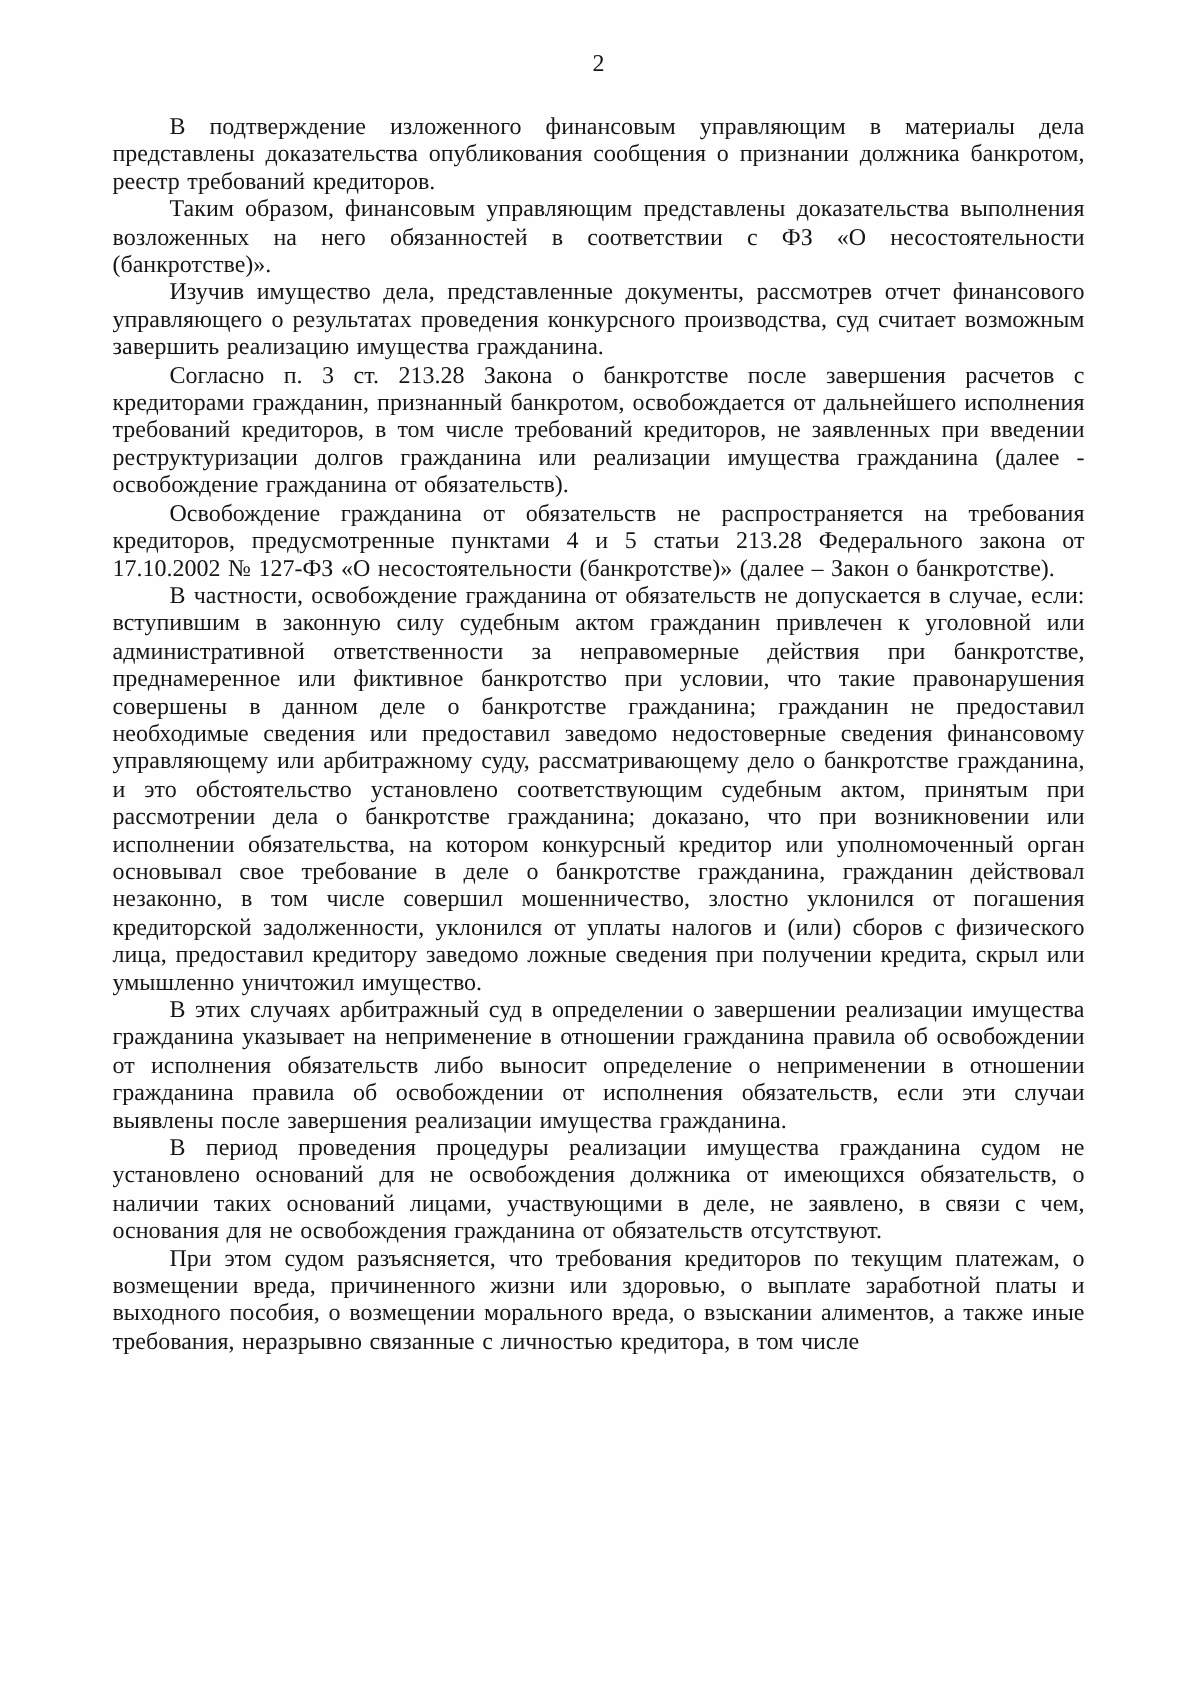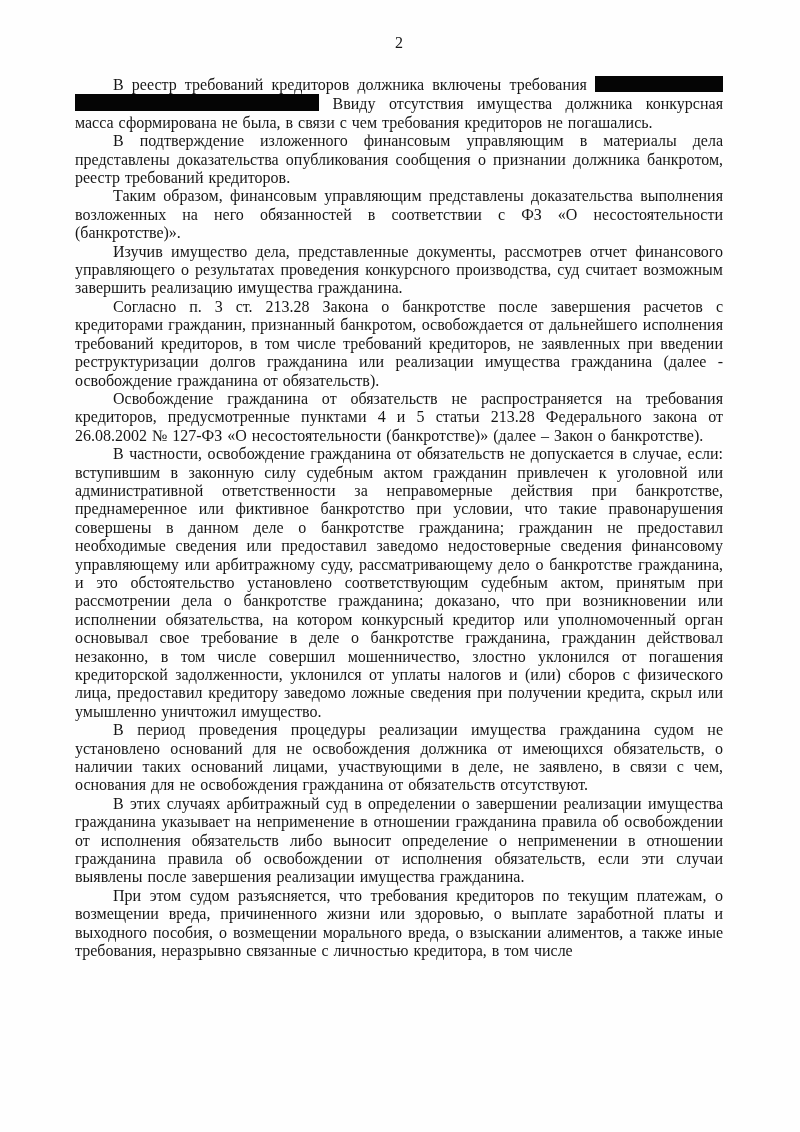--- a/index.html
+++ b/index.html
@@ -47,28 +47,24 @@
     height: 17px;
   }
 </style>
 </head>
 <body>
 
 <div class="page">
   <div class="page-number">2</div>
 
   <div class="body-text">
-    <p><span>В реестр требований кредиторов должника включены требования</span>
-      <span class="redaction r1"></span>
-      <span class="redaction r2"></span>
-      <span>Ввиду отсутствия имущества должника конкурсная масса сформирована не была, в связи с чем требования кредиторов не погашались.</span></p>
 
     <p>В подтверждение изложенного финансовым управляющим в материалы дела представлены доказательства опубликования сообщения о признании должника банкротом, реестр требований кредиторов.</p>
     <p>Таким образом, финансовым управляющим представлены доказательства выполнения возложенных на него обязанностей в соответствии с ФЗ «О несостоятельности (банкротстве)».</p>
     <p>Изучив имущество дела, представленные документы, рассмотрев отчет финансового управляющего о результатах проведения конкурсного производства, суд считает возможным завершить реализацию имущества гражданина.</p>
     <p>Согласно п. 3 ст. 213.28 Закона о банкротстве после завершения расчетов с кредиторами гражданин, признанный банкротом, освобождается от дальнейшего исполнения требований кредиторов, в том числе требований кредиторов, не заявленных при введении реструктуризации долгов гражданина или реализации имущества гражданина (далее - освобождение гражданина от обязательств).</p>
-    <p>Освобождение гражданина от обязательств не распространяется на требования кредиторов, предусмотренные пунктами 4 и 5 статьи 213.28 Федерального закона от 26.08.2002 № 127-ФЗ «О несостоятельности (банкротстве)» (далее – Закон о банкротстве).</p>
+    <p>Освобождение гражданина от обязательств не распространяется на требования кредиторов, предусмотренные пунктами 4 и 5 статьи 213.28 Федерального закона от 17.10.2002 № 127-ФЗ «О несостоятельности (банкротстве)» (далее – Закон о банкротстве).</p>
     <p>В частности, освобождение гражданина от обязательств не допускается в случае, если: вступившим в законную силу судебным актом гражданин привлечен к уголовной или административной ответственности за неправомерные действия при банкротстве, преднамеренное или фиктивное банкротство при условии, что такие правонарушения совершены в данном деле о банкротстве гражданина; гражданин не предоставил необходимые сведения или предоставил заведомо недостоверные сведения финансовому управляющему или арбитражному суду, рассматривающему дело о банкротстве гражданина, и это обстоятельство установлено соответствующим судебным актом, принятым при рассмотрении дела о банкротстве гражданина; доказано, что при возникновении или исполнении обязательства, на котором конкурсный кредитор или уполномоченный орган основывал свое требование в деле о банкротстве гражданина, гражданин действовал незаконно, в том числе совершил мошенничество, злостно уклонился от погашения кредиторской задолженности, уклонился от уплаты налогов и (или) сборов с физического лица, предоставил кредитору заведомо ложные сведения при получении кредита, скрыл или умышленно уничтожил имущество.</p>
+    <p>В этих случаях арбитражный суд в определении о завершении реализации имущества гражданина указывает на неприменение в отношении гражданина правила об освобождении от исполнения обязательств либо выносит определение о неприменении в отношении гражданина правила об освобождении от исполнения обязательств, если эти случаи выявлены после завершения реализации имущества гражданина.</p>
     <p>В период проведения процедуры реализации имущества гражданина судом не установлено оснований для не освобождения должника от имеющихся обязательств, о наличии таких оснований лицами, участвующими в деле, не заявлено, в связи с чем, основания для не освобождения гражданина от обязательств отсутствуют.</p>
-    <p>В этих случаях арбитражный суд в определении о завершении реализации имущества гражданина указывает на неприменение в отношении гражданина правила об освобождении от исполнения обязательств либо выносит определение о неприменении в отношении гражданина правила об освобождении от исполнения обязательств, если эти случаи выявлены после завершения реализации имущества гражданина.</p>
     <p>При этом судом разъясняется, что требования кредиторов по текущим платежам, о возмещении вреда, причиненного жизни или здоровью, о выплате заработной платы и выходного пособия, о возмещении морального вреда, о взыскании алиментов, а также иные требования, неразрывно связанные с личностью кредитора, в том числе</p>
   </div>
 </div>
 
 </body></html>

